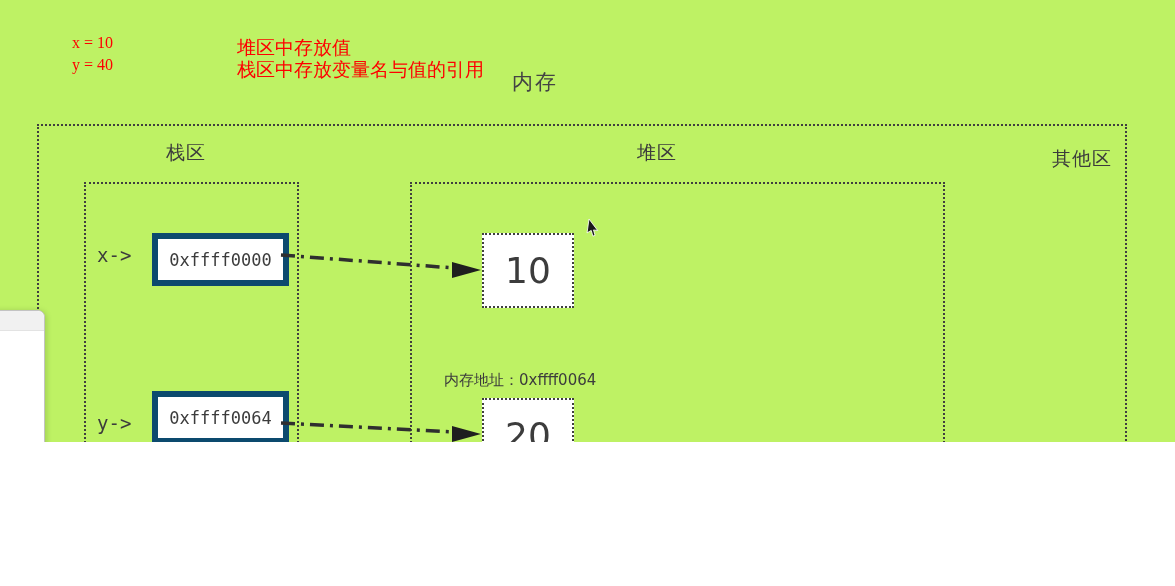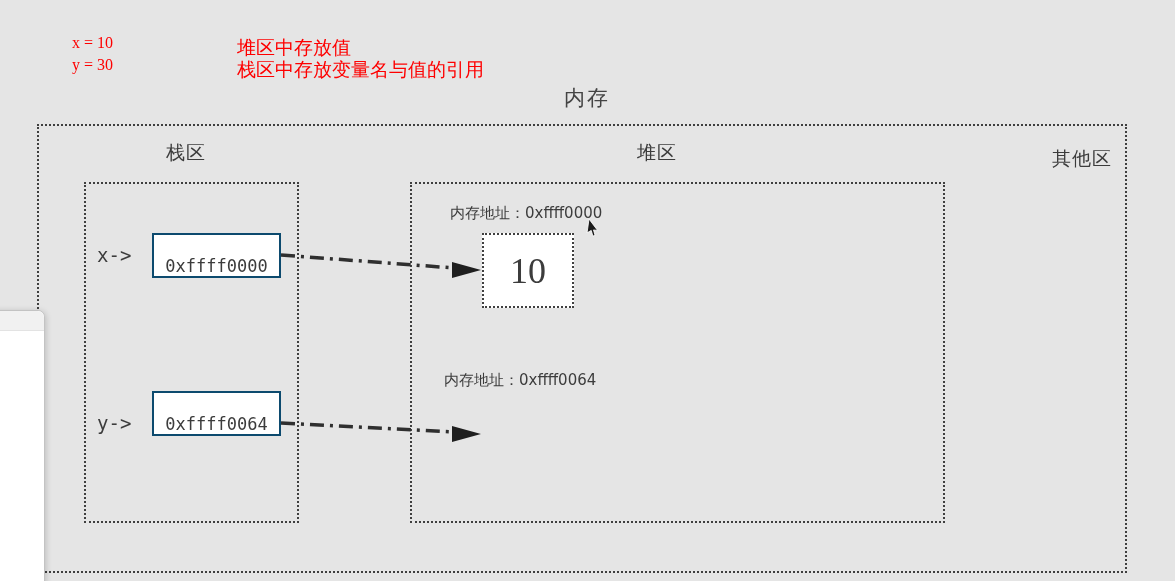--- a/index.html
+++ b/index.html
@@ -1,83 +1,83 @@
 <!DOCTYPE html>
 <html><head>
 <meta charset="utf-8">
 <style>
   html,body{margin:0;padding:0;background:#fff;}
   .screen{
-    position:relative;width:1175px;height:581px;background:#e5e5e5;
+    position:relative;width:1175px;height:442px;background:#bef264;
     font-family:"DejaVu Sans",sans-serif;color:#3c3c3c;overflow:hidden;
   }
   
   .ann-code{
     position:absolute;font-family:"Liberation Serif",serif;
     font-size:16px;color:#fe0000;white-space:nowrap;
   }
   .ann-comment{
     position:absolute;font-family:"DejaVu Sans",sans-serif;
     font-size:19px;color:#fe0000;white-space:nowrap;
   }
   
   .outer-box{
     position:absolute;left:37px;top:124px;width:1086px;height:445px;
     border:2px dotted #3f3f3f;z-index:1;
   }
   .title{
-    position:absolute;left:460px;top:84px;width:150px;text-align:right;
+    position:absolute;left:460px;top:68px;width:150px;text-align:center;
     font-size:21px;color:#444;letter-spacing:2px;font-family:Liberation Mono, monospace;
   }
   .region-label{position:absolute;font-size:19px;color:#3c3c3c;white-space:nowrap;letter-spacing:1px;text-align:right;}
   .stack-box{
     position:absolute;left:84px;top:182px;width:211px;height:337px;
     border:2px dotted #3f3f3f;z-index:2;
   }
   .heap-box{
     position:absolute;left:410px;top:182px;width:531px;height:337px;
     border:2px dotted #3f3f3f;z-index:2;
   }
   .var-label{
     position:absolute;font-size:19px;color:#3c3c3c;white-space:nowrap;
     font-family:"DejaVu Sans Mono","DejaVu Sans",monospace;z-index:3;
   }
   .addr-box{
     position:absolute;width:125px;height:41px;background:#fff;
-    border:2px solid #0c4a6e;display:flex;align-items:flex-end;justify-content:center;
+    border:6px solid #0c4a6e;display:flex;align-items:center;justify-content:center;
     font-family:"DejaVu Sans Mono",monospace;font-size:17px;color:#3c3c3c;z-index:3;
   }
   .heap-addr-label{
     position:absolute;font-size:15px;color:#3c3c3c;white-space:nowrap;z-index:3;
   }
   .value-cell{
     position:absolute;width:88px;height:71px;border:2px dotted #3f3f3f;
     display:flex;align-items:center;justify-content:center;
-    font-size:36px;color:#3c3c3c;z-index:3;background:#fff;font-family:Liberation Serif, serif;
+    font-size:36px;color:#3c3c3c;z-index:3;background:#fff;
   }
   .arrows-svg{position:absolute;left:0;top:0;width:1175px;height:586px;z-index:4;pointer-events:none;}
   
   .overlay-panel{
     position:absolute;left:-12px;top:310px;width:55px;height:290px;
     background:#ffffff;border:1px solid #c3c3c3;border-top-right-radius:7px;
     box-shadow:1px 1px 6px rgba(0,0,0,0.18);z-index:10;
   }
   .overlay-panel-header{
     height:19px;background:#f1f1f1;border-bottom:1px solid #e3e3e3;
     border-top-right-radius:7px;
   }
 </style>
 </head>
 <body>
 
 <div class="screen">
 
   <span class="ann-code" style="left:72px;top:34px">x = 10</span>
   <span class="ann-comment" style="left:237px;top:35px">堆区中存放值</span>
-  <span class="ann-code" style="left:72px;top:56px">y = 30</span>
+  <span class="ann-code" style="left:72px;top:56px">y = 40</span>
   <span class="ann-comment" style="left:237px;top:57px">栈区中存放变量名与值的引用</span>
 
   <div class="title">内存</div>
 
   <div class="outer-box"></div>
 
   <span class="region-label" style="left:166px;top:140px">栈区</span>
   <span class="region-label" style="left:637px;top:140px">堆区</span>
   <span class="region-label" style="left:1052px;top:146px">其他区</span>
 
@@ -88,26 +88,28 @@
   <span class="var-label" style="left:97px;top:244px">x-&gt;</span>
   <div class="addr-box" style="left:152px;top:233px">
     <span>0xffff0000</span>
   </div>
 
   <span class="var-label" style="left:97px;top:412px">y-&gt;</span>
   <div class="addr-box" style="left:152px;top:391px">
     <span>0xffff0064</span>
   </div>
 
-  <span class="heap-addr-label" style="left:450px;top:204px">内存地址：0xffff0000</span>
   <div class="value-cell" style="left:482px;top:233px">
     <span>10</span>
   </div>
 
   <span class="heap-addr-label" style="left:444px;top:371px">内存地址：0xffff0064</span>
+  <div class="value-cell" style="left:482px;top:398px">
+    <span>20</span>
+  </div>
 
   <svg class="arrows-svg" viewBox="0 0 1175 586" xmlns="http://www.w3.org/2000/svg">
 
     <g>
       <path d="M281,255 L454,268" stroke="#2f2f2f" stroke-width="3.5" stroke-dasharray="14 6 3 6" fill="none"></path>
       <polygon points="481,270 452,262 452,278" fill="#1f1f1f"></polygon>
     </g>
 
     <g>
       <path d="M281,423 L454,432" stroke="#2f2f2f" stroke-width="3.5" stroke-dasharray="14 6 3 6" fill="none"></path>

